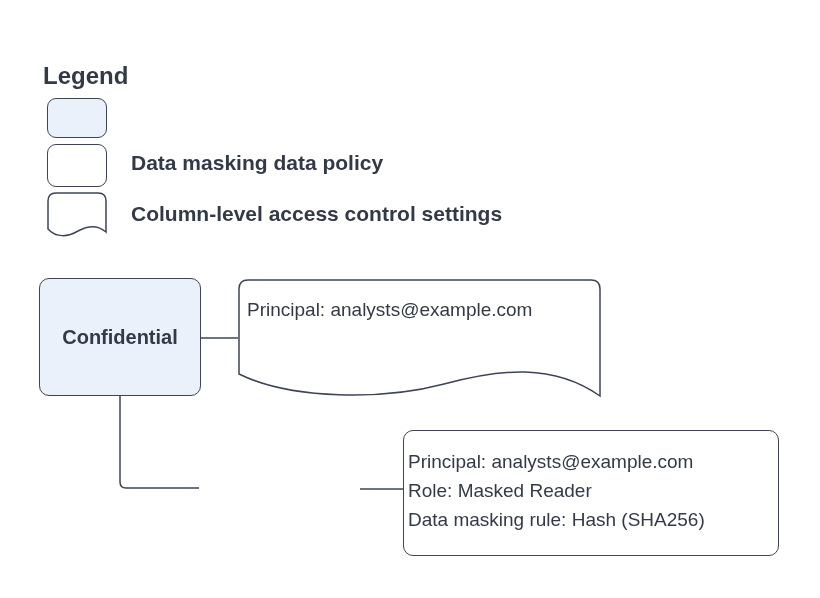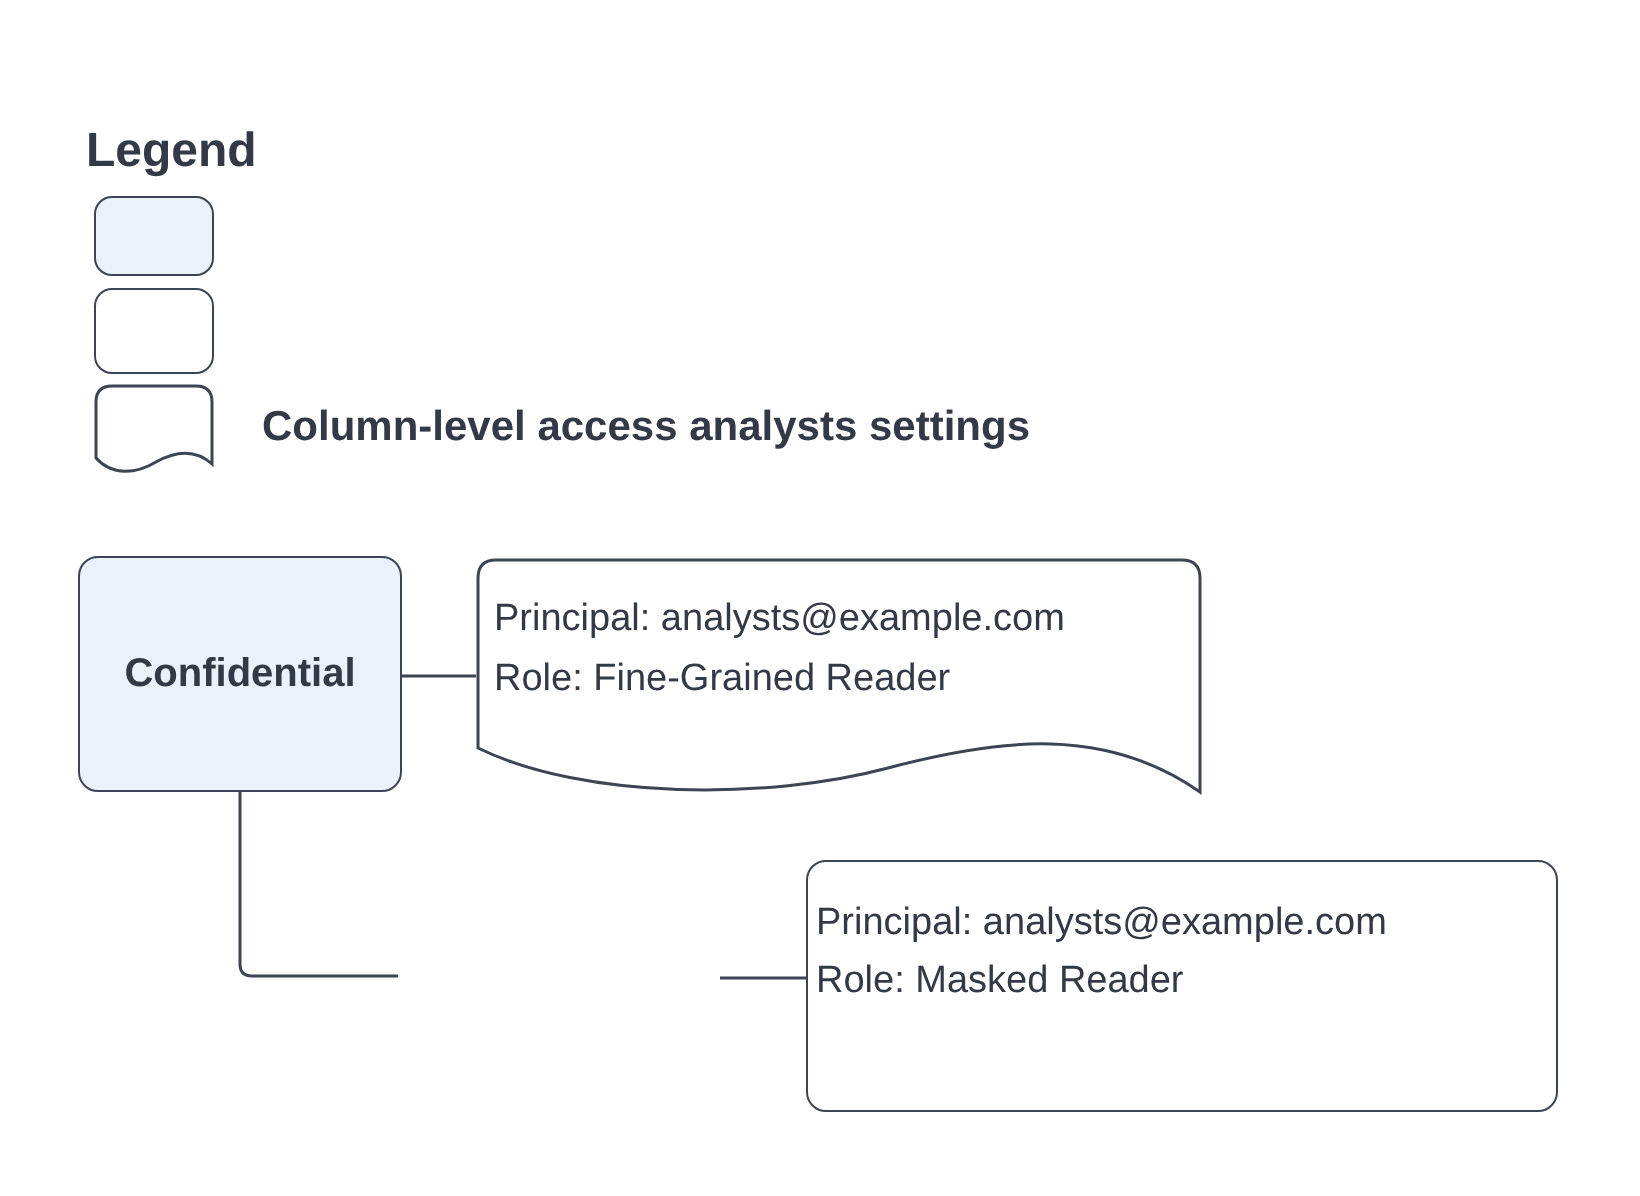--- a/index.html
+++ b/index.html
@@ -80,38 +80,39 @@
     <path d="M 201,338 H 238" fill="none" stroke="#3d4454" stroke-width="1.5"></path>
     <path d="M 120,396 V 482 Q 120,488 126,488 H 199" fill="none" stroke="#3d4454" stroke-width="1.5"></path>
     <path d="M 360,489 H 403" fill="none" stroke="#3d4454" stroke-width="1.5"></path>
   </svg>
 
   <div class="abs legend-title">Legend</div>
 
   <div class="abs swatch-rect swatch-blue sw1"></div>
 
   <div class="abs swatch-rect sw2"></div>
+  <div class="abs legend-label ll2">Data masking data policy</div>
 
   <svg class="abs sw3" width="61" height="48" viewBox="0 0 61 48">
     <path d="M 9,1 H 51 Q 59,1 59,9 V 40 C 50,32 40,34 31,39 C 21,45 9,46 1,37 V 9 Q 1,1 9,1 Z" fill="#ffffff" stroke="#3d4454" stroke-width="1.5"></path>
   </svg>
-  <div class="abs legend-label ll3">Column-level access analysts settings</div>
+  <div class="abs legend-label ll3">Column-level access control settings</div>
 
   <div class="abs node node-confidential">
     <span>Confidential</span>
   </div>
 
   <svg class="abs doc-shape" width="364" height="123" viewBox="0 0 364 123">
     <path d="M 10,1 H 353 Q 362,1 362,10 V 117 C 315,84 262,90 206,105 C 146,121 54,121 1,95 V 10 Q 1,1 10,1 Z" fill="#ffffff" stroke="#3d4454" stroke-width="1.5"></path>
   </svg>
   <div class="abs doc-text">
     <div><b>Principal:</b><span> analysts@example.com</span></div>
-    <div><b>Role:</b><span> Fine-Grained Reader</span></div>
   </div>
 
 
   <div class="abs policy-box"></div>
   <div class="abs policy-text">
     <div><b>Principal:</b><span> analysts@example.com</span></div>
     <div><b>Role:</b><span> Masked Reader</span></div>
+    <div><b>Data masking rule:</b><span> Hash (SHA256)</span></div>
   </div>
 
 </div>
 
 </body></html>

